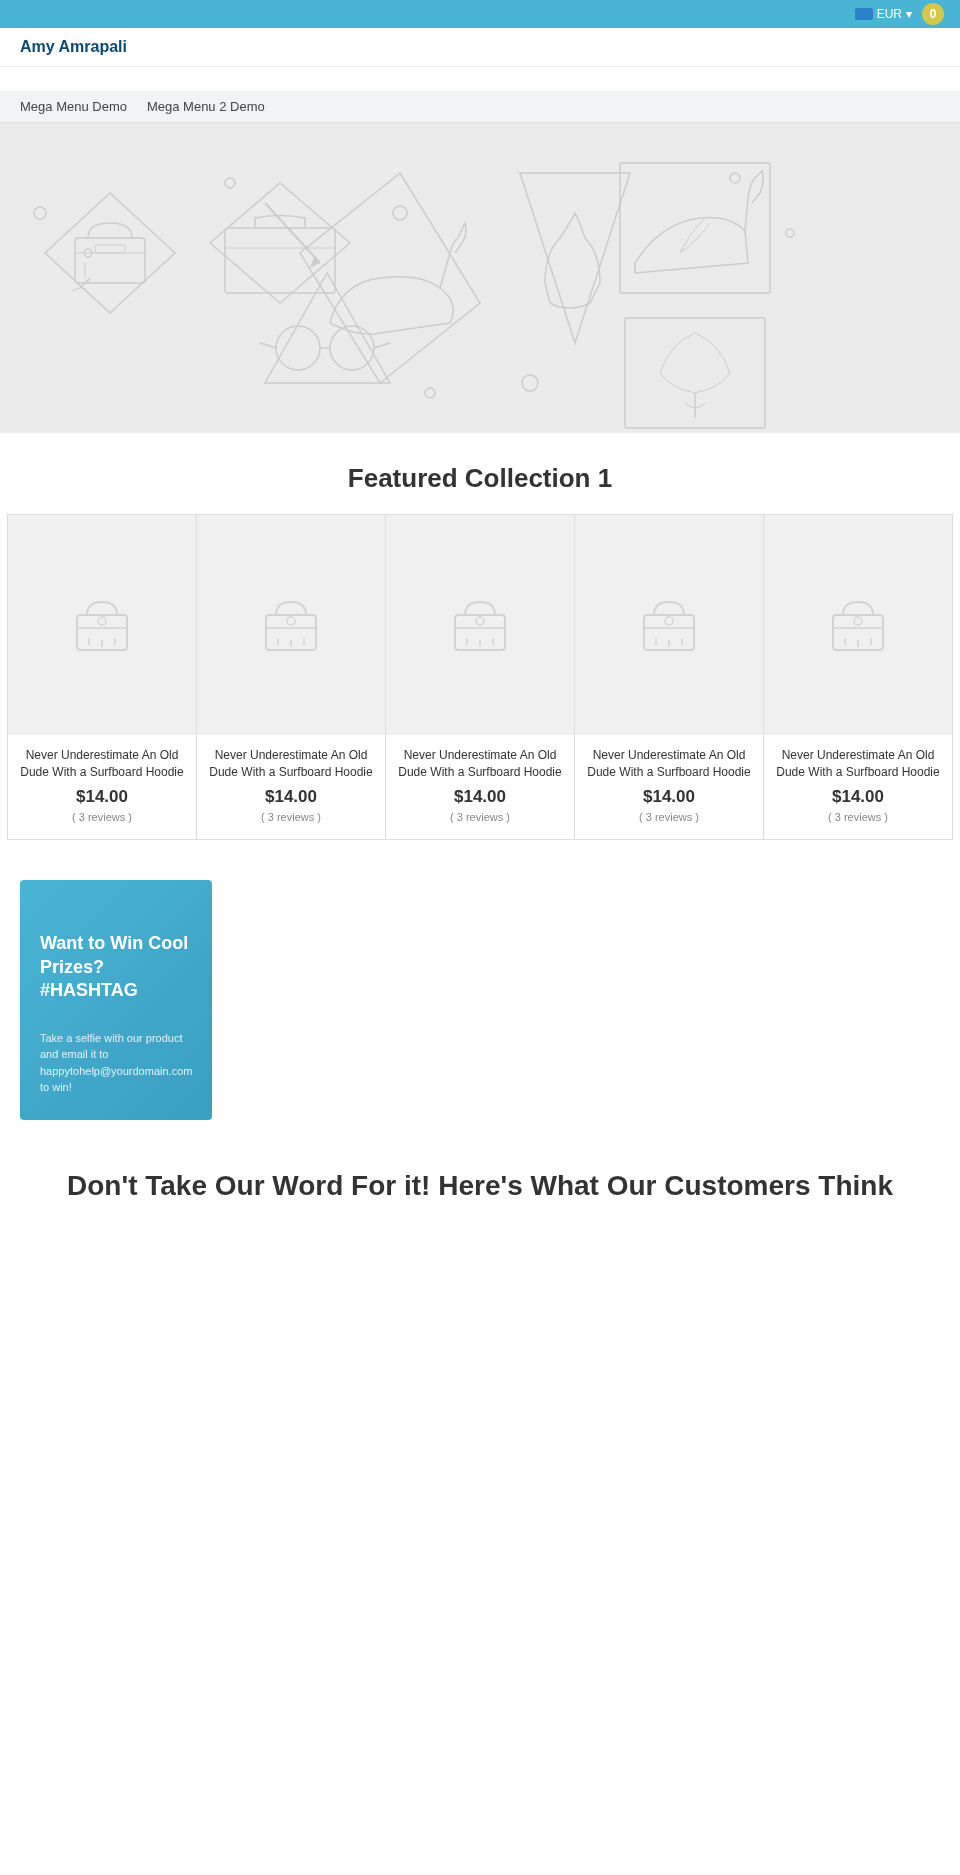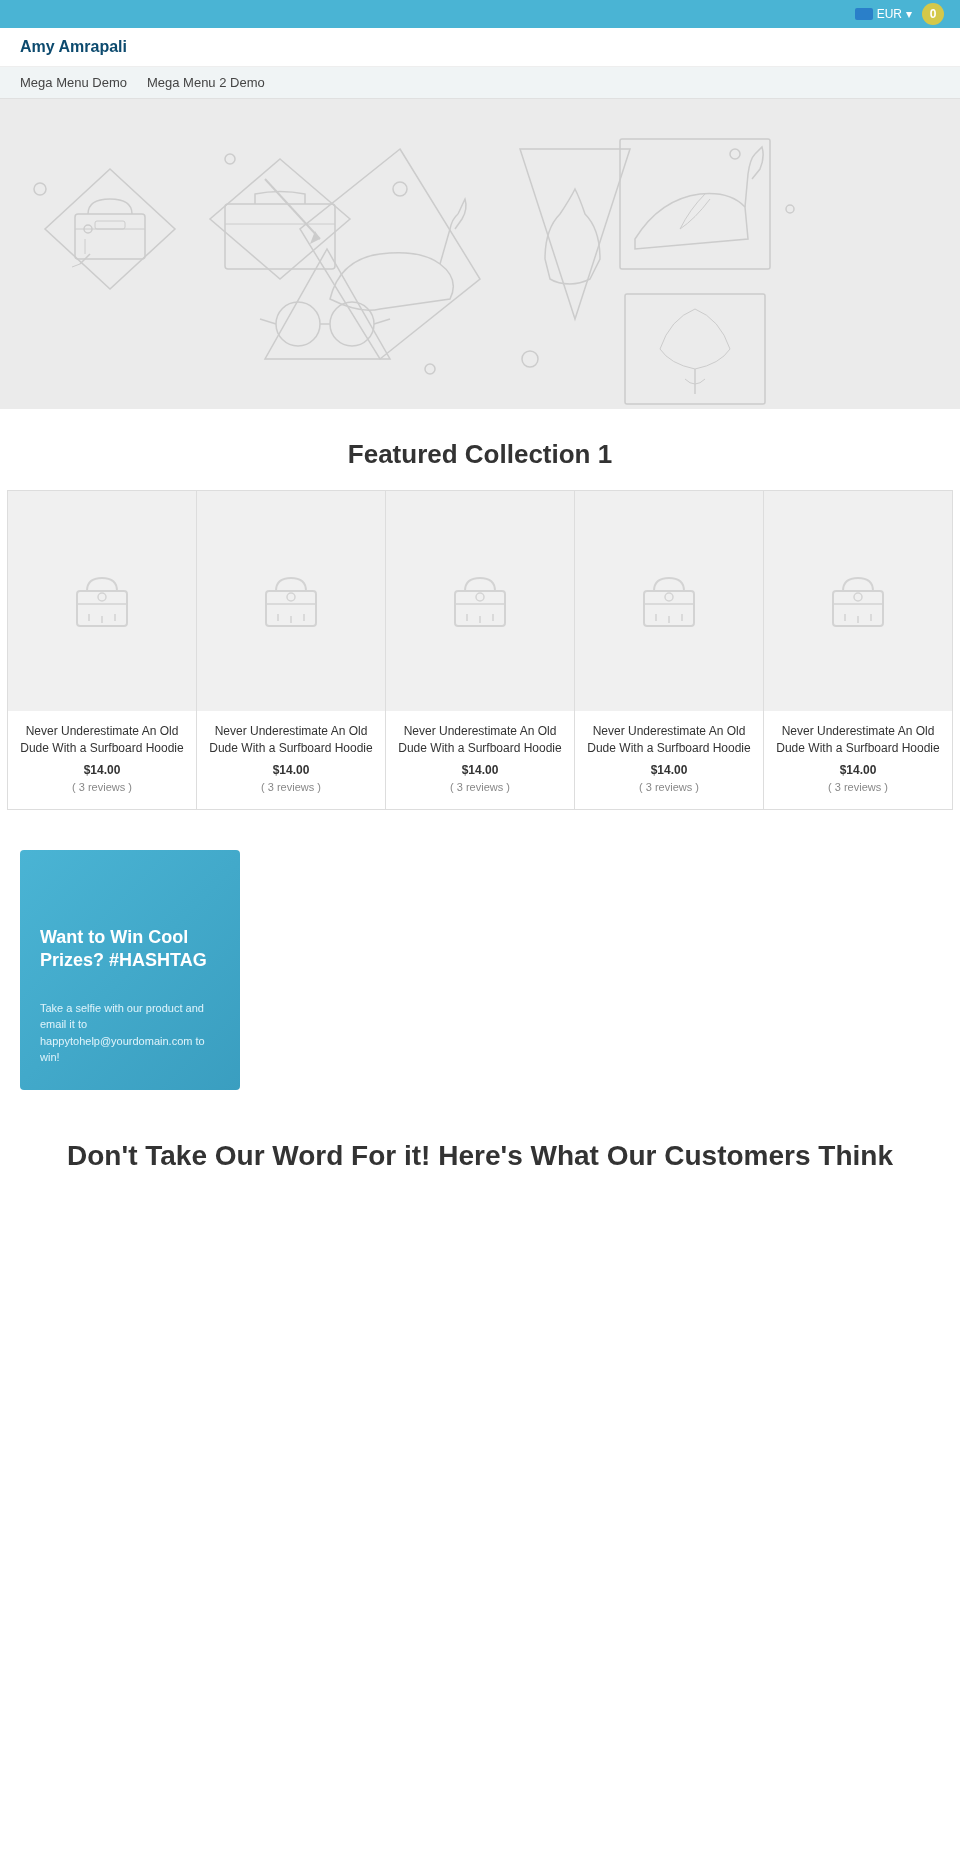--- a/index.html
+++ b/index.html
@@ -55,20 +55,21 @@
       color: #0c4a6e;
     }
 
     
     .nav {
       background: #f0f4f5;
       padding: 8px 20px;
       display: flex;
       gap: 20px;
       border-bottom: 1px solid #e0e0e0;
+      margin-top: 24px;
     }
     .nav-item {
       font-size: 13px;
       color: #444;
       cursor: pointer;
       text-decoration: none;
     }
 
     
     .hero-banner {
@@ -129,38 +130,38 @@
     .product-name {
       font-size: 12px;
       color: #333;
       text-align: center;
       padding: 0 8px;
       margin-bottom: 6px;
       font-weight: normal;
       line-height: 1.4;
     }
     .product-price {
-      font-size: 12px;
+      font-size: 17px;
       color: #333;
       font-weight: bold;
       margin-bottom: 4px;
     }
     .product-reviews {
       font-size: 11px;
       color: #888;
     }
 
     
     .promo-section {
       margin: 40px 20px 20px;
       display: flex;
       gap: 20px;
     }
     .promo-card {
-      width: 220px;
+      width: 192px;
       min-height: 240px;
       background: linear-gradient(135deg, #4ab4d4 0%, #3a9ec0 100%);
       border-radius: 4px;
       padding: 24px 20px;
       display: flex;
       flex-direction: column;
       justify-content: flex-end;
     }
     .promo-title {
       color: #fff;

